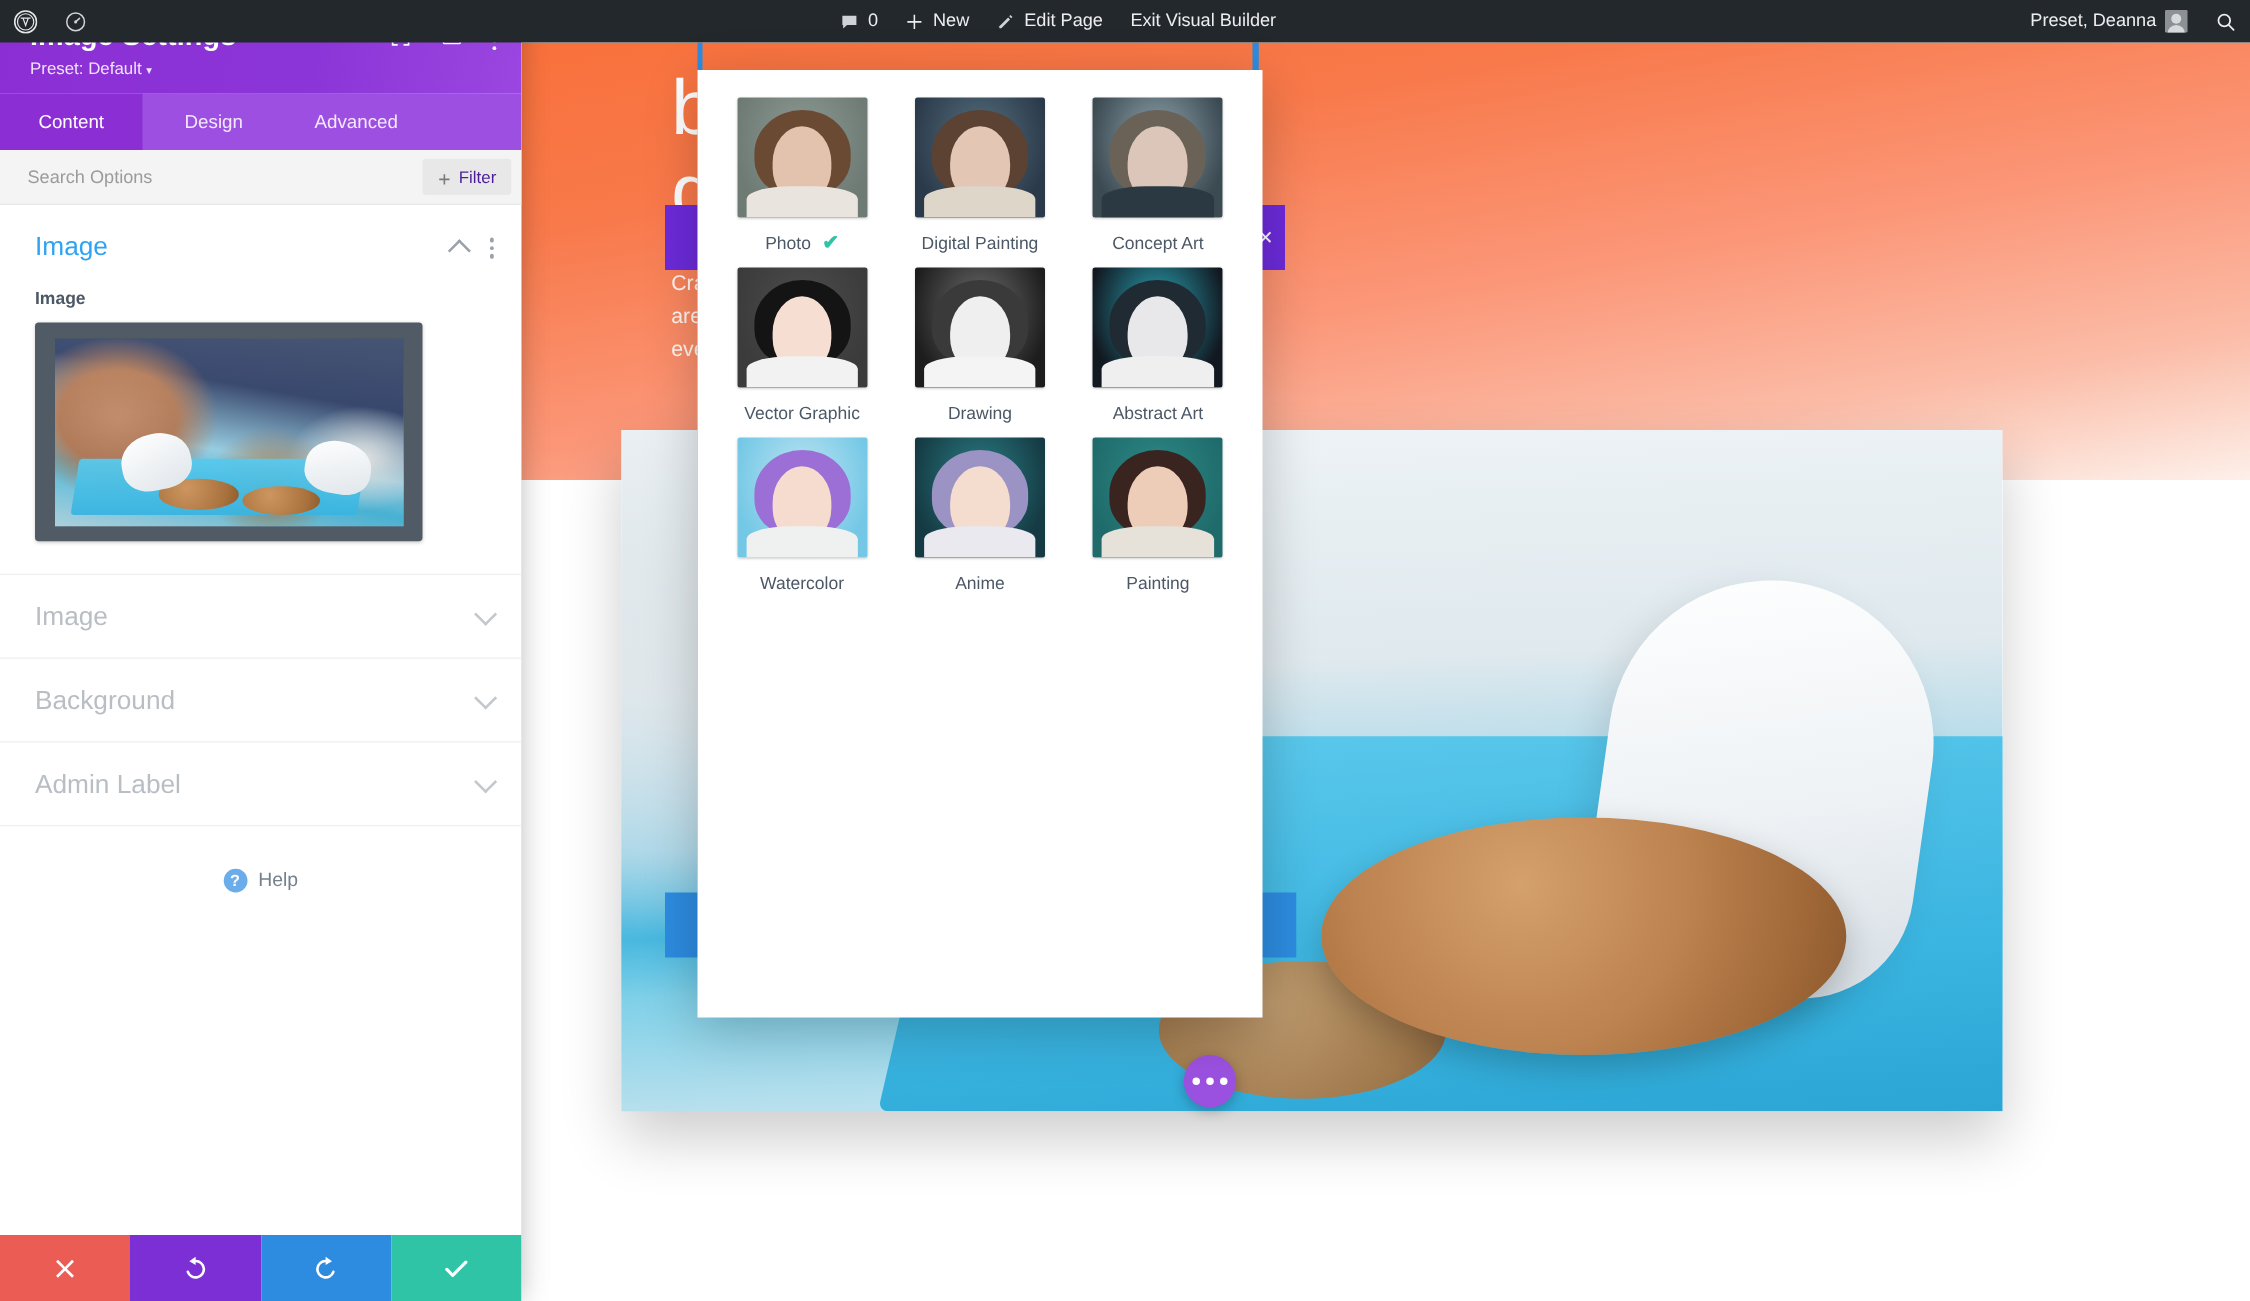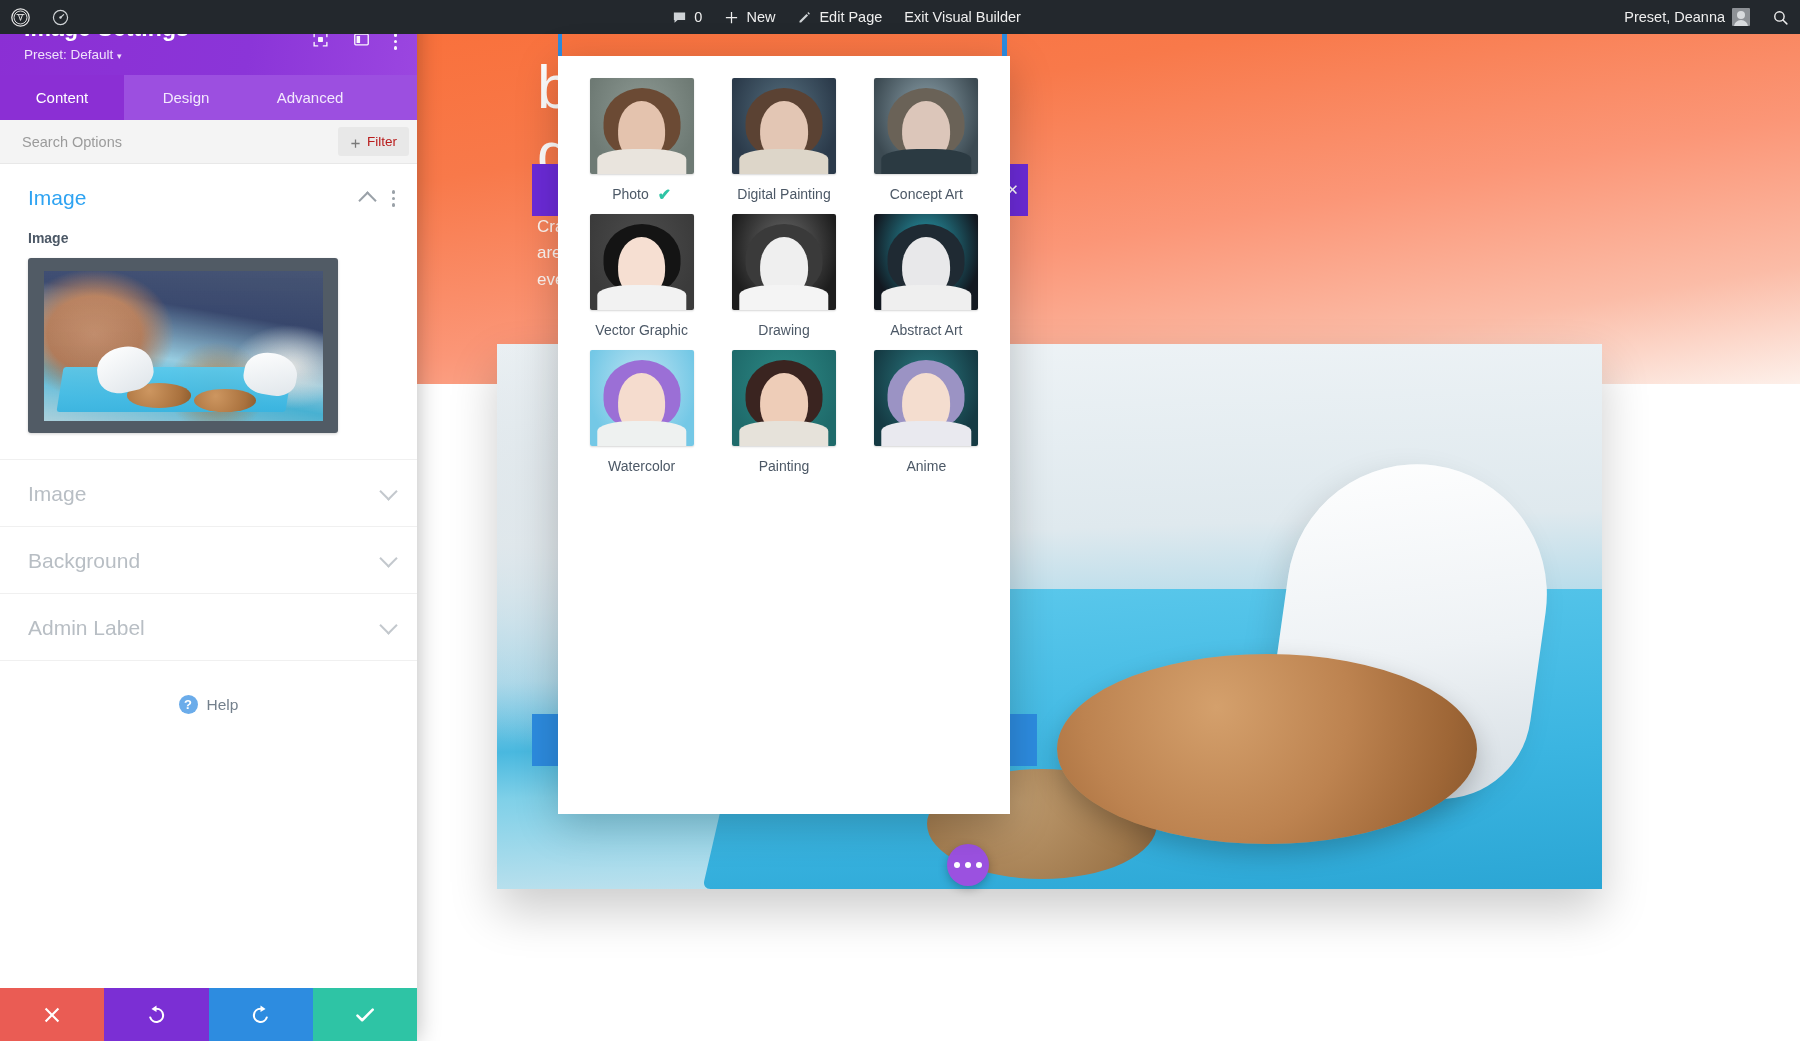--- a/index.html
+++ b/index.html
@@ -40,47 +40,47 @@
   #divi-panel {
     position: absolute; left: 0; top: 0; width: 417px; height: 1041px;
     background: #fff; z-index: 50;
     box-shadow: 0 0 22px rgba(0,0,0,.28);
     display: flex; flex-direction: column;
   }
   .panel-head {
     background: linear-gradient(100deg,#8b2fd4 0%, #8b35d8 60%, #9b46e0 100%);
     padding: 16px 20px 13px 24px; color: #fff; position: relative;
   }
-  .panel-head-row { display:flex; align-items:center; }
+  .panel-head-row { display:flex; align-items:flex-start; }
   .panel-title { font-size: 23px; font-weight: 700; letter-spacing: .1px; line-height: 1.1; }
   .panel-preset { font-size: 13.5px; margin-top: 6px; color: #f0e2fb; }
   .panel-preset .caret { font-size: 9px; }
   .panel-head-icons { margin-left: auto; display: flex; align-items: center; gap: 24px; padding-top: 5px; }
   .ph-icon { opacity: .95; cursor: pointer; }
   .dots-vert { display:flex; flex-direction:column; gap:3px; align-items:center; }
   .dots-vert i { width:3.5px; height:3.5px; background:#fff; border-radius:50%; display:block; }
 
   .panel-tabs { display: flex; background: #9c4fe0; }
   .panel-tab {
-    flex: 0 0 auto; padding: 14px 0; text-align: center; width: 124px;
+    flex: 0 0 auto; padding: 14px 0; text-align: center; width: 114px;
     color: #f3e9fd; font-size: 15px; cursor: pointer;
   }
   .panel-tab.active { background: #8b2fd4; color: #fff; font-weight: 400; }
 
   .panel-search {
     display: flex; align-items: center; height: 44px;
     background: #f4f4f4; border-bottom: 1px solid #e8e8e8; padding: 0 8px 0 22px;
   }
   .panel-search input {
     flex: 1; border: 0; background: transparent; outline: none;
     font-size: 14.5px; color: #8a8a8a; font-family: inherit;
   }
   .panel-search input::placeholder { color: #9b9b9b; }
   .filter-btn {
-    background: #e8e8e8; color: #b91c1c; font-size: 13.5px;
+    background: #e8e8e8; color: #4c1d95; font-size: 13.5px;
     padding: 7px 12px; border-radius: 3px; display:flex; align-items:flex-end; gap:6px;
     cursor: pointer;
   }
 
   .panel-body { flex: 1; overflow: hidden; position: relative; }
 
   .sec { border-bottom: 1px solid #f0f0f0; }
   .sec-head {
     display: flex; align-items: center; padding: 22px 22px 20px 28px; cursor: pointer;
   }
@@ -401,37 +401,37 @@
         <div class="style-thumb" style="background: radial-gradient(at 50% 35%, rgb(191, 228, 242) 0%, rgb(116, 200, 230) 75%);">
           <div class="hair" style="background: rgb(155, 111, 214);"></div>
           <div class="face" style="background: rgb(245, 220, 206);"></div>
           <div class="body" style="background: rgb(238, 241, 240);"></div>
         </div>
         <div class="style-caption">
           <span>Watercolor</span>
         </div>
       </div>
       <div class="style-cell">
+        <div class="style-thumb" style="background: radial-gradient(at 50% 35%, rgb(43, 127, 134) 0%, rgb(21, 58, 67) 75%);">
+          <div class="hair" style="background: rgb(155, 147, 196);"></div>
+          <div class="face" style="background: rgb(244, 221, 207);"></div>
+          <div class="body" style="background: rgb(233, 233, 239);"></div>
+        </div>
+        <div class="style-caption">
+          <span>Anime</span>
+        </div>
+      </div>
+      <div class="style-cell">
         <div class="style-thumb" style="background: radial-gradient(at 50% 35%, rgb(45, 138, 134) 0%, rgb(31, 107, 107) 75%);">
           <div class="hair" style="background: rgb(58, 36, 32);"></div>
           <div class="face" style="background: rgb(238, 205, 184);"></div>
           <div class="body" style="background: rgb(230, 226, 218);"></div>
         </div>
         <div class="style-caption">
           <span>Painting</span>
-        </div>
-      </div>
-      <div class="style-cell">
-        <div class="style-thumb" style="background: radial-gradient(at 50% 35%, rgb(43, 127, 134) 0%, rgb(21, 58, 67) 75%);">
-          <div class="hair" style="background: rgb(155, 147, 196);"></div>
-          <div class="face" style="background: rgb(244, 221, 207);"></div>
-          <div class="body" style="background: rgb(233, 233, 239);"></div>
-        </div>
-        <div class="style-caption">
-          <span>Anime</span>
         </div>
       </div>
     </div>
 </div>
 
 <div id="divi-panel">
 
   <div class="panel-head">
     <div class="panel-head-row">
       <div>

